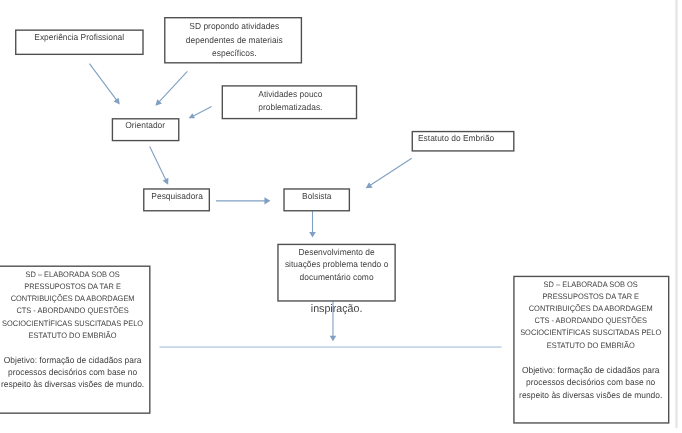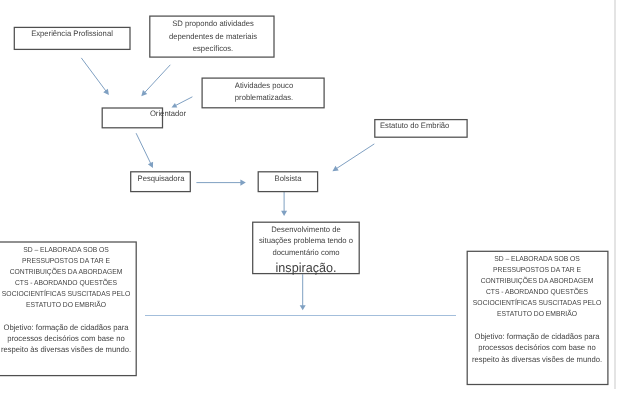--- a/index.html
+++ b/index.html
@@ -82,29 +82,29 @@
 
   <div class="lbl" style="left:72.20px;top:29.85px;font-size:7.9px;transform:translateZ(0) translateX(-50%) scaleX(0.97);transform-origin:50% 50%;">Experiência Profissional</div>
 
   <div class="lbl" style="left:212.60px;top:20.45px;font-size:7.9px;transform:translateZ(0) translateX(-50%) scaleX(0.97);transform-origin:50% 50%;">SD propondo atividades</div>
   <div class="lbl" style="left:212.60px;top:32.55px;font-size:7.9px;transform:translateZ(0) translateX(-50%) scaleX(0.97);transform-origin:50% 50%;">dependentes de materiais</div>
   <div class="lbl" style="left:212.60px;top:44.65px;font-size:7.9px;transform:translateZ(0) translateX(-50%) scaleX(0.97);transform-origin:50% 50%;">específicos.</div>
 
   <div class="lbl" style="left:264.20px;top:81.65px;font-size:7.9px;transform:translateZ(0) translateX(-50%) scaleX(0.97);transform-origin:50% 50%;">Atividades pouco</div>
   <div class="lbl" style="left:264.20px;top:93.65px;font-size:7.9px;transform:translateZ(0) translateX(-50%) scaleX(0.97);transform-origin:50% 50%;">problematizadas.</div>
 
-  <div class="lbl" style="left:132.10px;top:110.45px;font-size:7.9px;transform:translateZ(0) translateX(-50%) scaleX(0.97);transform-origin:50% 50%;margin-left:36px;">Orientador</div>
+  <div class="lbl" style="left:132.10px;top:110.45px;font-size:7.9px;transform:translateZ(0) translateX(-50%) scaleX(0.97);transform-origin:50% 50%;">Orientador</div>
   <div class="lbl" style="left:379.60px;top:122.25px;font-size:7.9px;transform:translateZ(0) scaleX(0.97);transform-origin:0% 50%;">Estatuto do Embrião</div>
   <div class="lbl" style="left:160.50px;top:174.55px;font-size:7.9px;transform:translateZ(0) translateX(-50%) scaleX(0.97);transform-origin:50% 50%;">Pesquisadora</div>
   <div class="lbl" style="left:288.20px;top:174.55px;font-size:7.9px;transform:translateZ(0) translateX(-50%) scaleX(0.97);transform-origin:50% 50%;">Bolsista</div>
 
   <div class="lbl" style="left:306.00px;top:225.85px;font-size:7.9px;transform:translateZ(0) translateX(-50%) scaleX(0.97);transform-origin:50% 50%;">Desenvolvimento de</div>
   <div class="lbl" style="left:306.00px;top:237.35px;font-size:7.9px;transform:translateZ(0) translateX(-50%) scaleX(0.97);transform-origin:50% 50%;">situações problema tendo o</div>
   <div class="lbl" style="left:306.00px;top:248.75px;font-size:7.9px;transform:translateZ(0) translateX(-50%) scaleX(0.97);transform-origin:50% 50%;">documentário como</div>
-  <div class="lbl" style="left:306.00px;top:261px;font-size:13px;transform:translateZ(0) translateX(-50%) scaleX(0.97);transform-origin:50% 50%;">inspiração.</div>
+  <div class="lbl" style="left:306.00px;top:277px;font-size:10px;transform:translateZ(0) translateX(-50%) scaleX(0.97);transform-origin:50% 50%;">inspiração.</div>
 
   <div class="lbl" style="left:65.50px;top:246.48px;font-size:7.2px;transform:translateZ(0) translateX(-50%) scaleX(0.94);transform-origin:50% 50%;">SD – ELABORADA SOB OS</div>
   <div class="lbl" style="left:65.50px;top:257.32px;font-size:7.2px;transform:translateZ(0) translateX(-50%) scaleX(0.94);transform-origin:50% 50%;">PRESSUPOSTOS DA TAR E</div>
   <div class="lbl" style="left:65.50px;top:268.16px;font-size:7.2px;transform:translateZ(0) translateX(-50%) scaleX(0.94);transform-origin:50% 50%;">CONTRIBUIÇÕES DA ABORDAGEM</div>
   <div class="lbl" style="left:65.50px;top:279.00px;font-size:7.2px;transform:translateZ(0) translateX(-50%) scaleX(0.94);transform-origin:50% 50%;">CTS - ABORDANDO QUESTÕES</div>
   <div class="lbl" style="left:65.50px;top:289.84px;font-size:7.2px;transform:translateZ(0) translateX(-50%) scaleX(0.94);transform-origin:50% 50%;">SOCIOCIENTÍFICAS SUSCITADAS PELO</div>
   <div class="lbl" style="left:65.50px;top:300.68px;font-size:7.2px;transform:translateZ(0) translateX(-50%) scaleX(0.94);transform-origin:50% 50%;">ESTATUTO DO EMBRIÃO</div>
   <div class="lbl" style="left:65.50px;top:323.95px;font-size:7.9px;transform:translateZ(0) translateX(-50%) scaleX(0.97);transform-origin:50% 50%;">Objetivo: formação de cidadãos para</div>
   <div class="lbl" style="left:65.50px;top:335.15px;font-size:7.9px;transform:translateZ(0) translateX(-50%) scaleX(0.97);transform-origin:50% 50%;">processos decisórios com base no</div>
   <div class="lbl" style="left:65.50px;top:346.35px;font-size:7.9px;transform:translateZ(0) translateX(-50%) scaleX(0.97);transform-origin:50% 50%;">respeito às diversas visões de mundo.</div>

